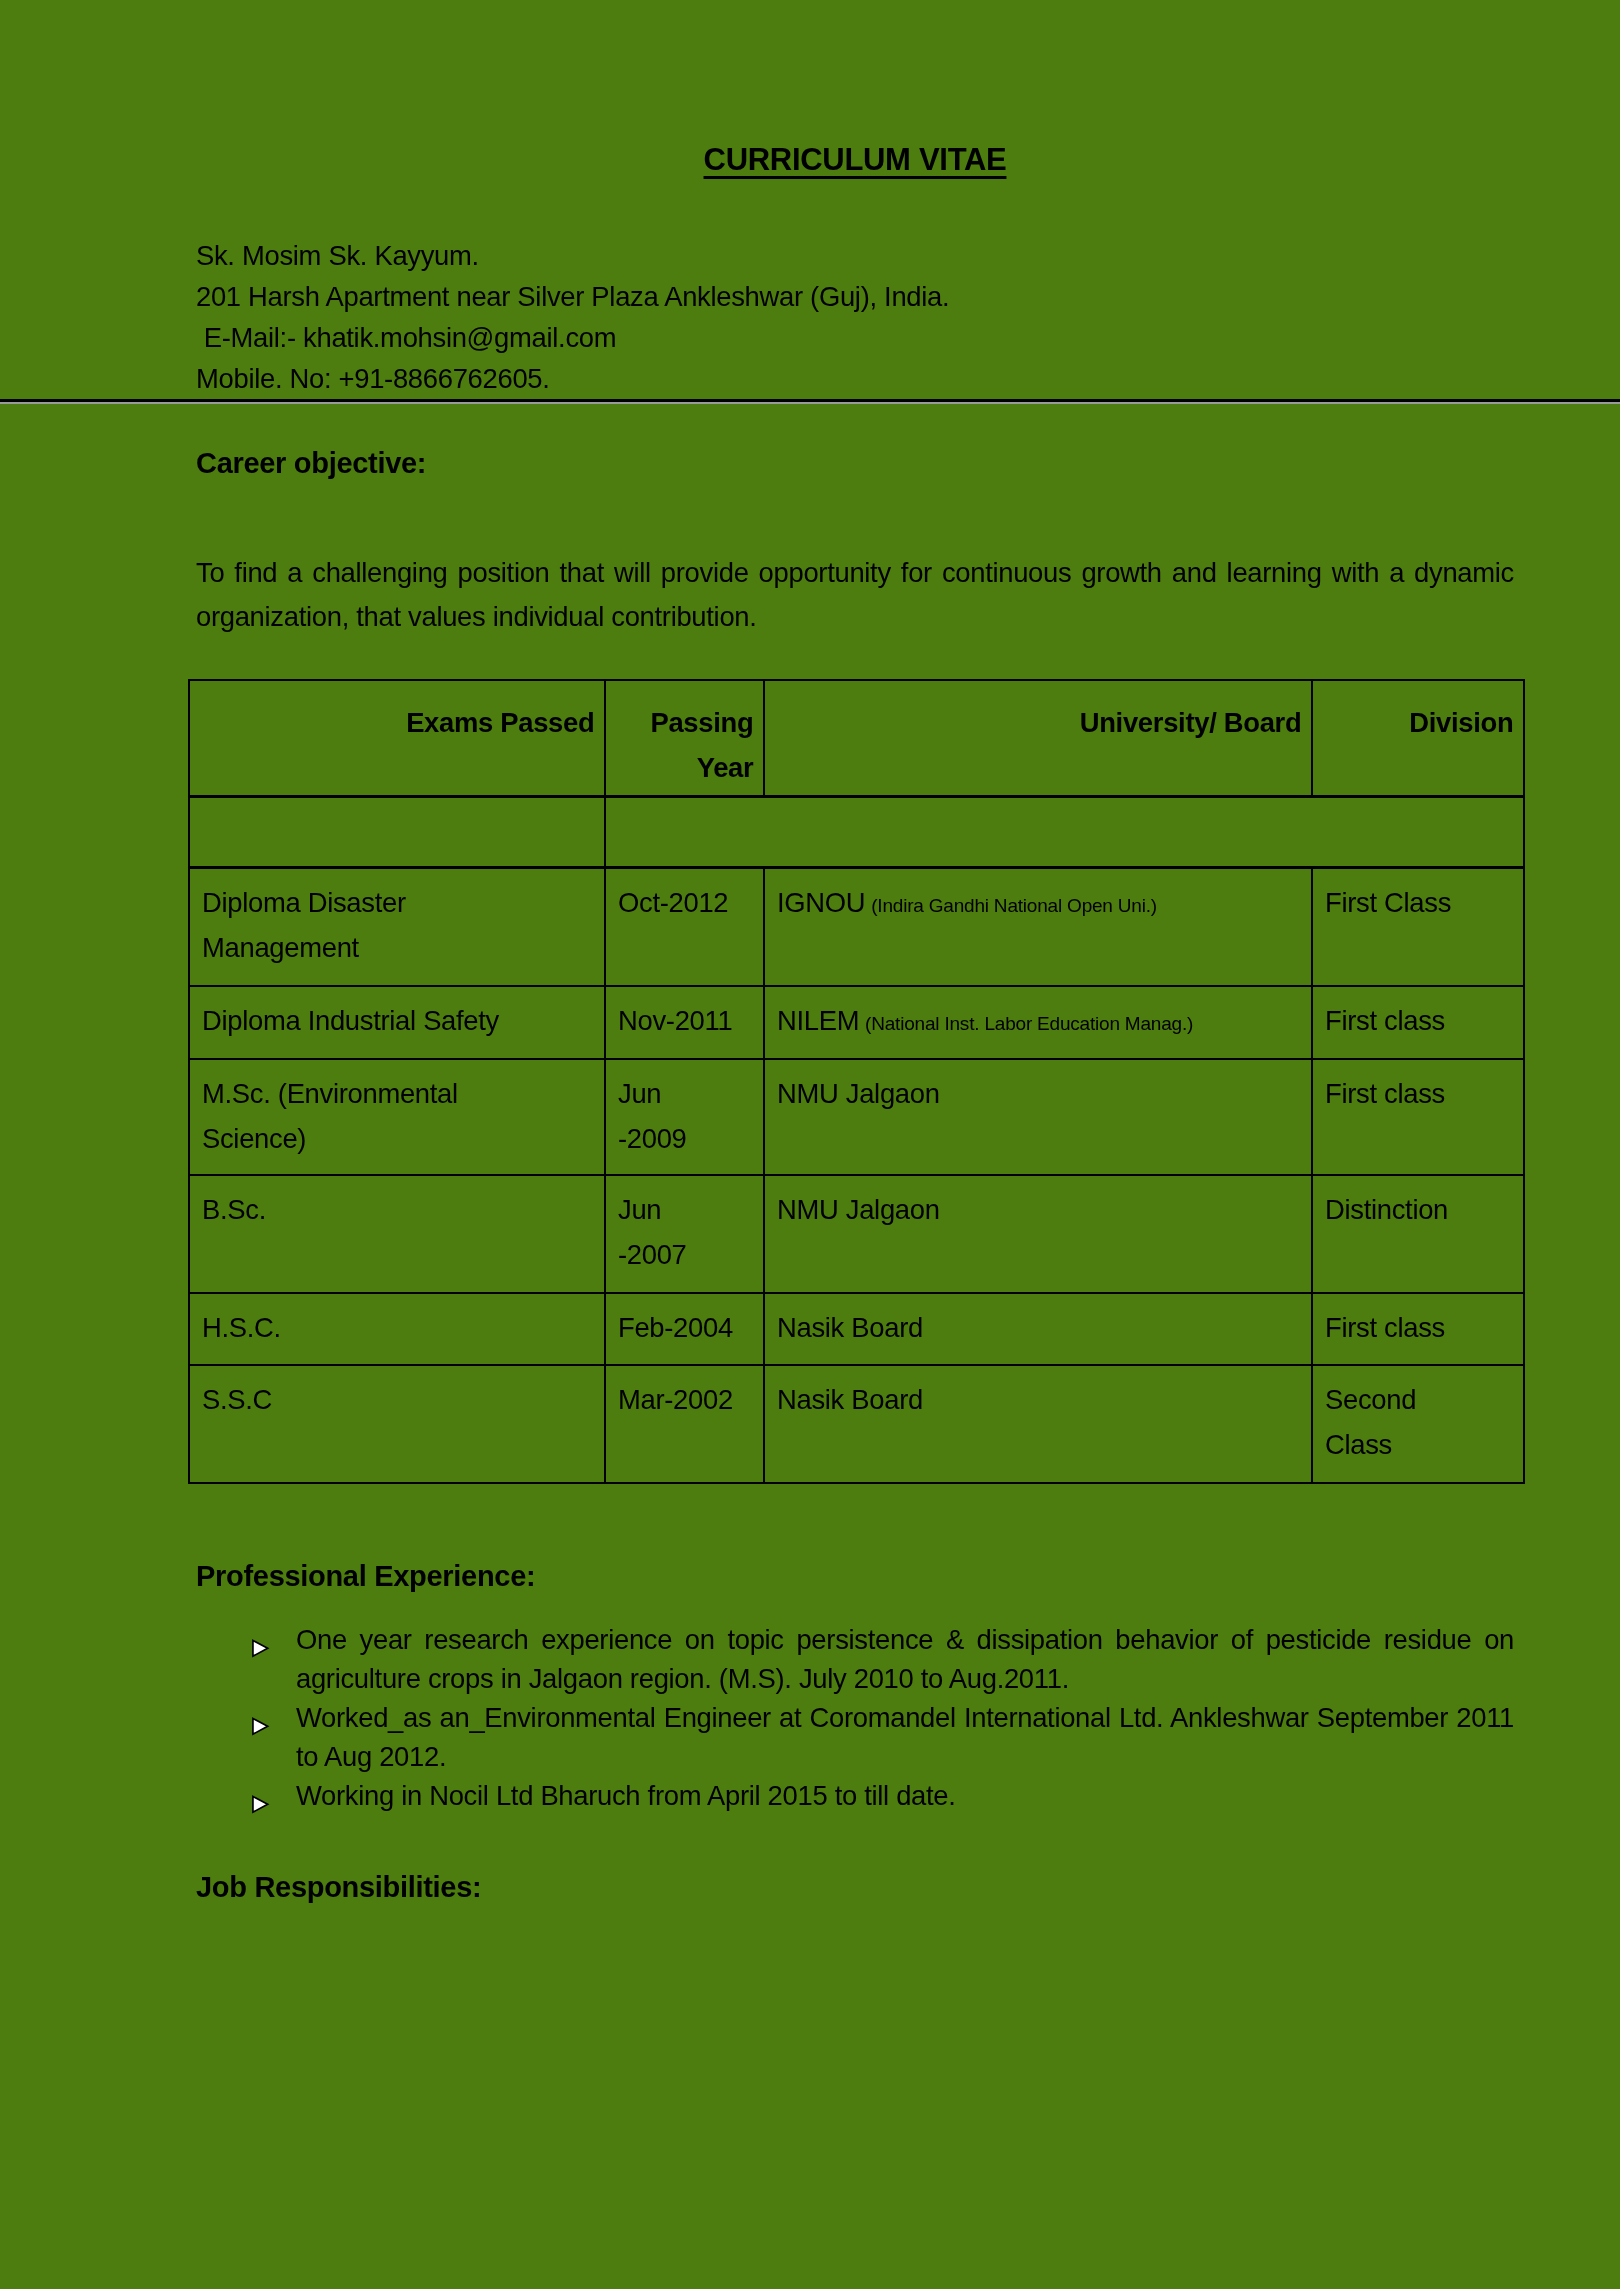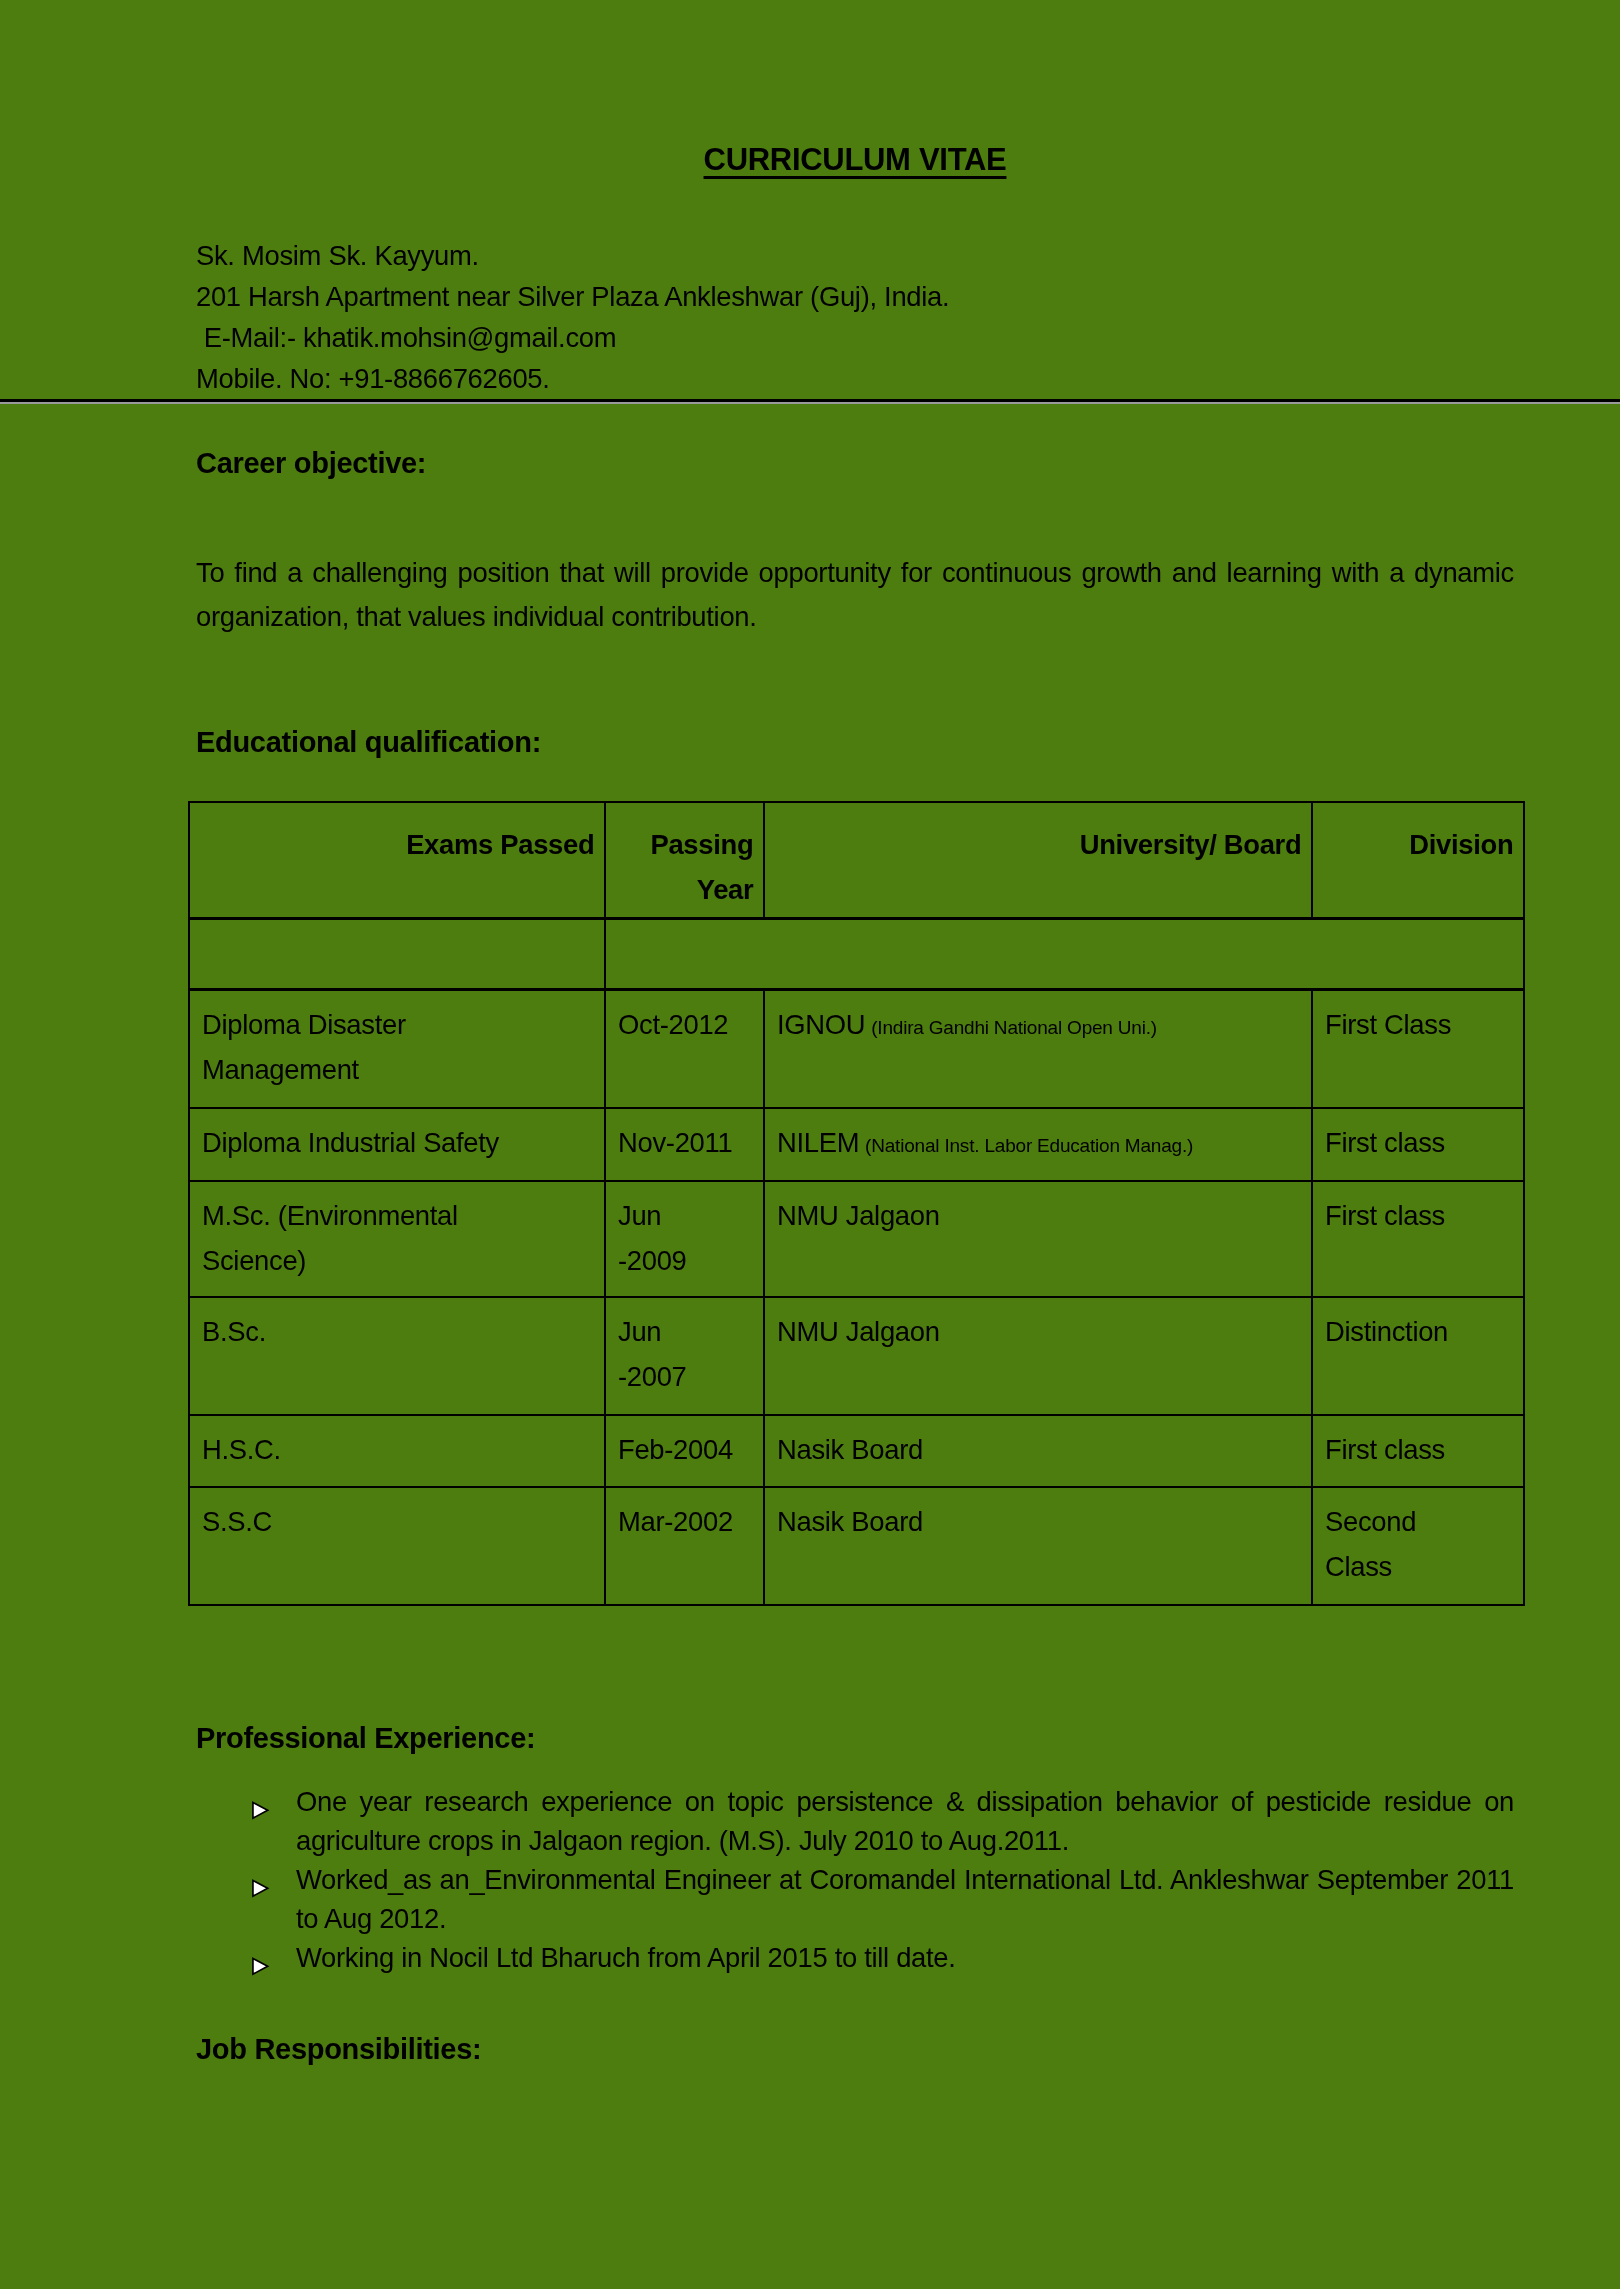--- a/index.html
+++ b/index.html
@@ -29,21 +29,21 @@
 
   .divider {
     margin:0 -106px 0 -196px;
     height:4.9px; background:#000;
     border-bottom:2px solid #9a9a9a;
   }
 
   .heading { font-size:29px; line-height:37px; font-weight:700; }
   .h-career { margin-top:41px; }
   .h-edu    { margin-top:85px; }
-  .h-prof   { margin-top:114px; }
+  .h-prof   { margin-top:74px; }
   .h-job    { margin-top:45px; }
 
   .objective-text {
     margin-top:69px;
     font-size:27.4px; line-height:44px;
     text-align:justify;
   }
 
   table.edu {
     margin-top:40px; margin-left:-7.8px;
@@ -97,21 +97,20 @@
       <div>201 Harsh Apartment near Silver Plaza Ankleshwar (Guj), India.</div>
       <div class="indent">E-Mail:- khatik.mohsin@gmail.com</div>
       <div>Mobile. No: +91-8866762605.</div>
     </div>
 
     <div class="divider"></div>
 
     <div class="heading h-career">Career objective:</div>
     <p class="objective-text">To find a challenging position that will provide opportunity for continuous growth and learning with a dynamic organization, that values individual contribution.</p>
 
-    <div class="heading h-edu">Educational qualification:</div>
 
     <table class="edu">
       <colgroup>
           <col style="width:416px">
           <col style="width:159px">
           <col style="width:548px">
           <col style="width:212px">
         </colgroup>
       <tbody>
           <tr class="hdr">

